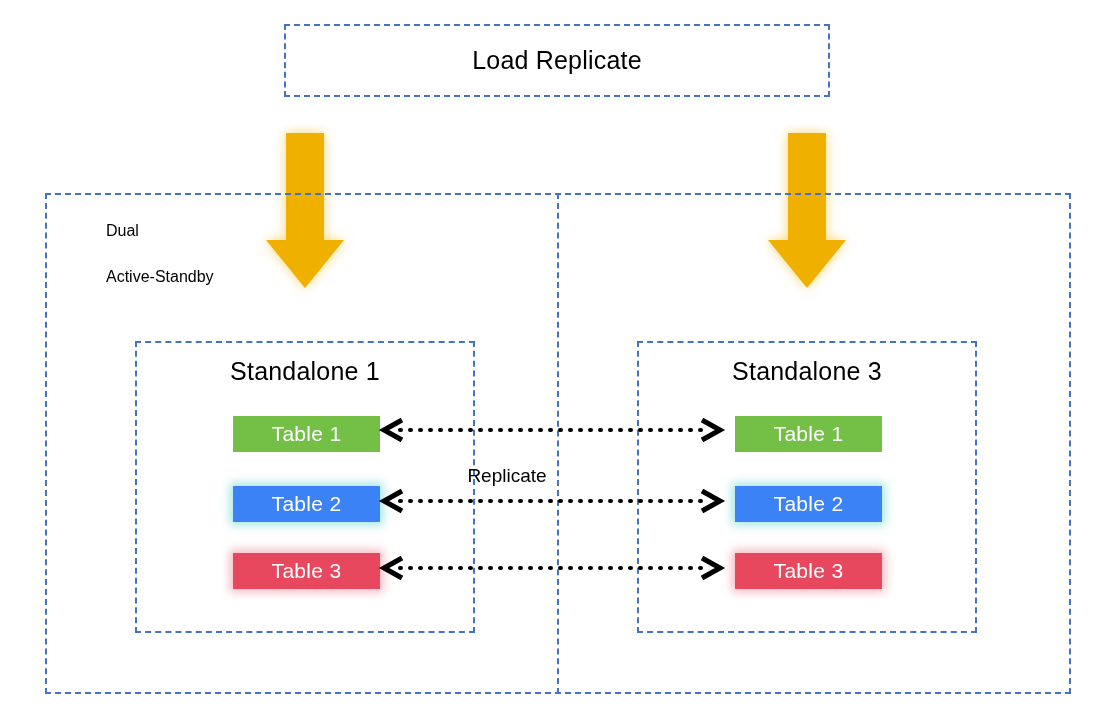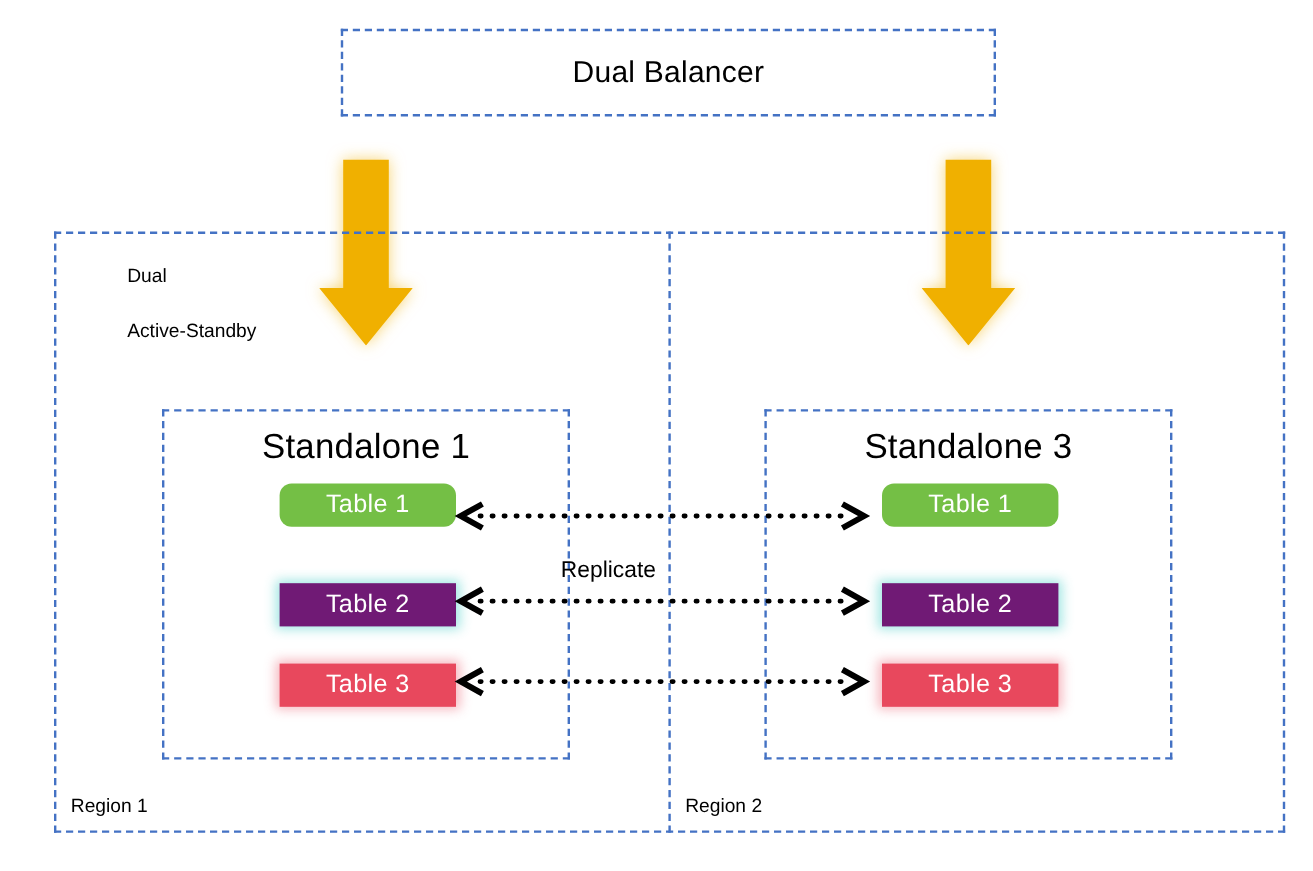--- a/index.html
+++ b/index.html
@@ -92,50 +92,50 @@
     left: 637px;
     top: 341px;
     width: 340px;
     height: 292px;
   }
   .standalone-title {
     position: absolute;
     width: 100%;
     text-align: center;
     top: 14px;
-    font-size: 29px;
+    font-size: 25px;
     color: #000000;
     letter-spacing: 0.2px;
   }
 
   
   .table-chip {
     position: absolute;
     width: 147px;
     height: 36px;
     display: flex;
     align-items: center;
     justify-content: center;
     color: #ffffff;
     font-size: 21px;
     letter-spacing: 0.3px;
     box-sizing: border-box;
   }
   .chip-green { background: #74bf45; }
   .chip-teal  {
-    background: #701a75;
+    background: #3b82f6;
     box-shadow: 0 0 9px 3px rgba(46,199,194,0.45);
   }
   .chip-red   {
     background: #e8485d;
     box-shadow: 0 0 9px 3px rgba(232,72,93,0.40);
   }
 
   
-  .chip-row-1 { top: 60px; border-radius: 10px; }
+  .chip-row-1 { top: 73px; }
   .chip-row-2 { top: 143px; }
   .chip-row-3 { top: 210px; }
   
   #standalone-1 .table-chip { left: 96px; }
   #standalone-2 .table-chip { left: 96px; }
 
   
   .down-arrow {
     position: absolute;
     width: 78px;
@@ -165,41 +165,39 @@
     font-size: 19px;
     color: #000000;
   }
 </style>
 </head>
 <body>
 
 <div id="canvas">
 
   <div id="load-balancer" class="dashed-box">
-    <span class="lb-label">Dual Balancer</span>
+    <span class="lb-label">Load Replicate</span>
   </div>
 
   <svg id="arrow-left" class="down-arrow" viewBox="0 0 78 155">
     <polygon points="20,0 58,0 58,107 78,107 39,155 0,107 20,107" fill="#f0b000"></polygon>
   </svg>
   <svg id="arrow-right" class="down-arrow" viewBox="0 0 78 155">
     <polygon points="20,0 58,0 58,107 78,107 39,155 0,107 20,107" fill="#f0b000"></polygon>
   </svg>
 
   <div id="dual-container" class="dashed-box"></div>
 
   <div class="dual-label">
     <div>Dual</div>
     <div>Active-Standby</div>
   </div>
 
   <div id="region-divider"></div>
 
-  <div id="region-1-label" class="region-label">Region 1</div>
-  <div id="region-2-label" class="region-label">Region 2</div>
 
   <div id="standalone-1" class="dashed-box">
     <div class="standalone-title">Standalone 1</div>
 
     <div class="table-chip chip-green chip-row-1">Table 1</div>
     <div class="table-chip chip-teal chip-row-2">Table 2</div>
     <div class="table-chip chip-red chip-row-3">Table 3</div>
   </div>
 
   <div id="standalone-2" class="dashed-box">

